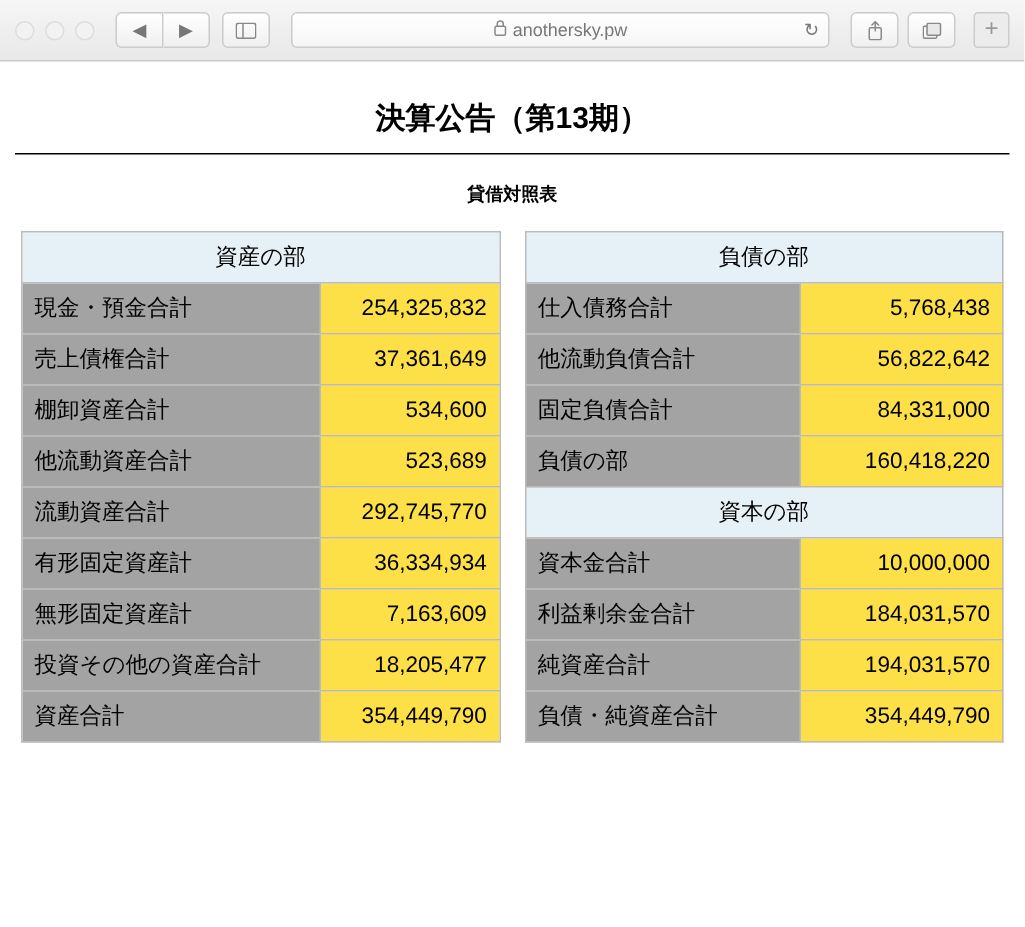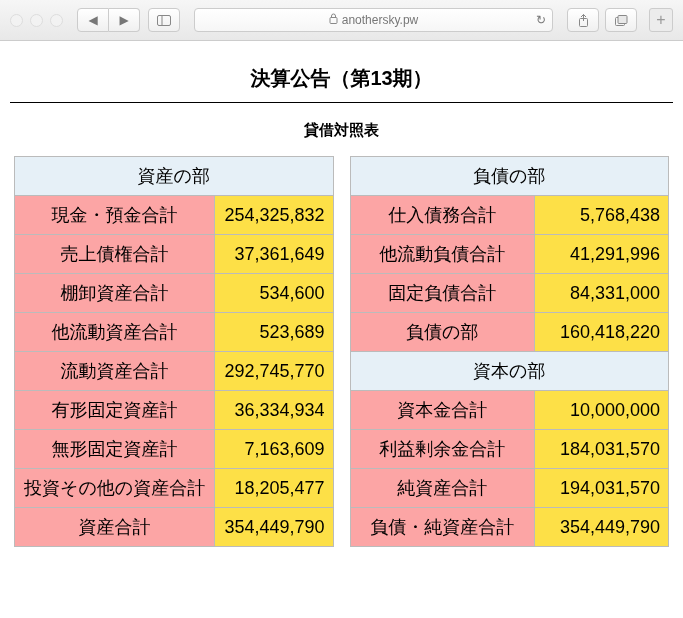--- a/index.html
+++ b/index.html
@@ -12,26 +12,26 @@
     .chrome-btn.left{border-radius:4px 0 0 4px;}
     .chrome-btn.right{border-radius:0 4px 4px 0; border-left:none;}
     .chrome-btn.solo{border-radius:4px;}
     .addr { flex:1; background:linear-gradient(#fff,#f6f6f6); border:1px solid #ccc; border-radius:4px; height:22px; display:flex; align-items:center; justify-content:center; color:#777; font-size:12px; position:relative; margin:0 6px; }
     .addr .lock{margin-right:4px;}
     .addr .reload{position:absolute; right:6px;}
     .plus-tab{background:#ececec; border:1px solid #ccc; width:22px; height:22px; display:flex;align-items:center;justify-content:center;border-radius:3px;color:#999;font-size:16px;margin-left:4px;}
     .content { padding:14px 10px; }
     h1{font-size:20px; text-align:center; margin:10px 0 10px; font-weight:700;}
     hr.full{border:none;border-top:1px solid #000;margin:6px 0 16px;}
-    h2{font-size:15px;text-align:center;margin:18px 0 16px;font-weight:700;}
+    h2{font-size:12px;text-align:center;margin:18px 0 16px;font-weight:700;}
     .tables{display:flex; gap:16px; justify-content:space-between; padding:0 4px;}
-    table{border-collapse:collapse; width:100%; font-size:18px;}
+    table{border-collapse:collapse; width:100%; font-size:15px;}
     table td, table th{border:1px solid #bbb; padding:7px 8px;}
     th.section{background:#e6f0f7; text-align:center; font-weight:400;}
-    td.label{background:#fca5a5; text-align:center;}
+    td.label{background:#a3a3a3; text-align:left;}
     td.val{text-align:right; background:#fde047;}
     .col{flex:1;}
   </style>
 </head>
 <body>
 
 <div class="browser-chrome">
   <div class="traffic-lights">
     <div class="tl red"></div>
     <div class="tl yellow"></div>
@@ -135,21 +135,21 @@
               <th class="section" colspan="2">負債の部</th>
             </tr>
         </tbody>
           <tbody id="liab-body">
             <tr>
               <td class="label">仕入債務合計</td>
               <td class="val">5,768,438</td>
             </tr>
             <tr>
               <td class="label">他流動負債合計</td>
-              <td class="val">41,291,996</td>
+              <td class="val">56,822,642</td>
             </tr>
             <tr>
               <td class="label">固定負債合計</td>
               <td class="val">84,331,000</td>
             </tr>
             <tr>
               <td class="label">負債の部</td>
               <td class="val">160,418,220</td>
             </tr>
           </tbody>

